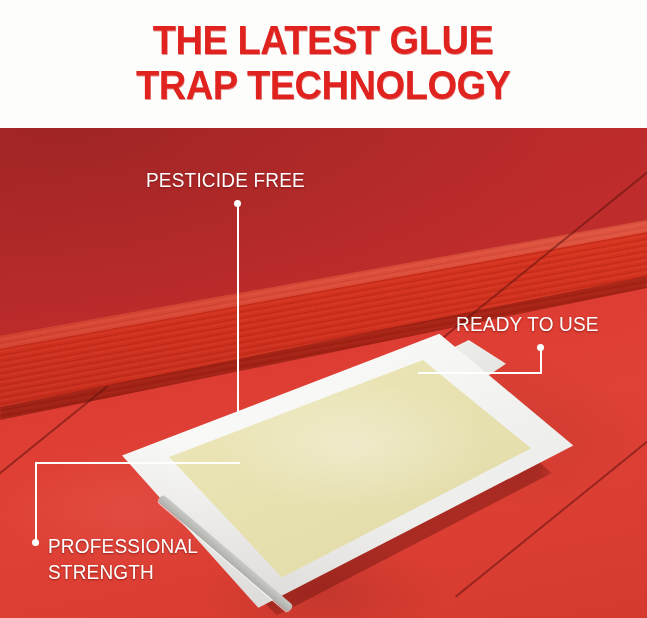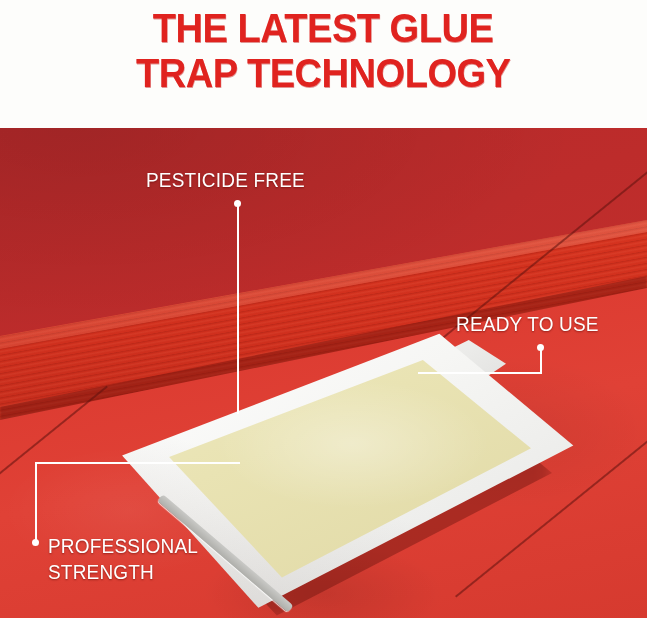--- a/index.html
+++ b/index.html
@@ -19,21 +19,21 @@
   
   .headline-band {
     position:absolute;
     left:0; top:0;
     width:647px; height:128px;
     background:#fdfdfb;
     display:flex;
     flex-direction:column;
     align-items:center;
     justify-content:flex-start;
-    padding-top:6px;
+    padding-top:18px;
   }
   .headline-line {
     color:#e0231f;
     font-family:"Liberation Sans", sans-serif;
     font-weight:bold;
     font-size:41px;
     line-height:45px;
     letter-spacing:-0.6px;
     transform:scaleX(0.93);
     transform-origin:center;

